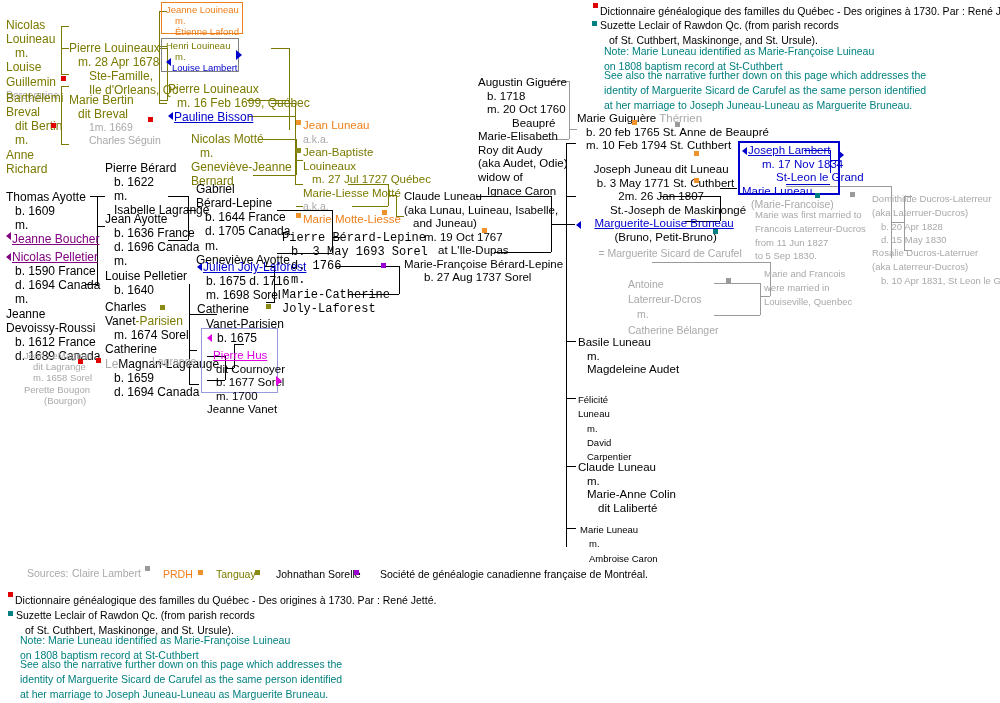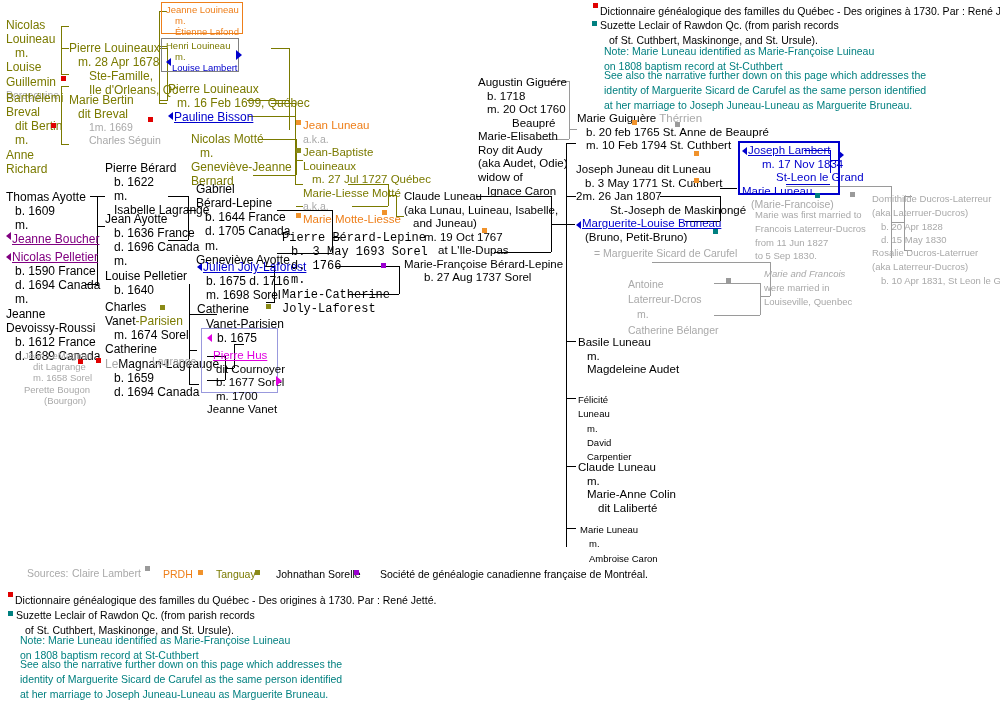--- a/index.html
+++ b/index.html
@@ -400,21 +400,21 @@
 
 <div class="node black s11" style="left:577px;top:112px;">
   <div><span>Marie Guiguère</span> <span class="gray">Thérrien</span></div>
   <div class="ind1">b. 20 feb 1765 St. Anne de Beaupré</div>
   <div class="ind1">m. 10 Feb 1794 St. Cuthbert</div>
 </div>
 <div class="mk mk-orange" style="left:632px;top:120px;"></div>
 <div class="mk mk-gray" style="left:675px;top:122px;"></div>
 <div class="mk mk-orange" style="left:694px;top:151px;"></div>
 
-<div class="node black s11" style="left:576px;top:163px;">
+<div class="node black s11" style="left:576px;top:163px;text-align:center;">
   <div>Joseph Juneau dit Luneau</div>
   <div class="ind1">b. 3 May 1771 St. Cuthbert</div>
   <div>2m.  26 Jan 1807</div>
   <div class="ind3">St.-Joseph de Maskinongé</div>
   <div class="blue u-blue" style="padding-left:6px;">Marguerite-Louise Bruneau</div>
   <div class="ind1">(Bruno, Petit-Bruno)</div>
   <div class="gray s10" style="padding-left:18px;padding-top:3px;">= Marguerite Sicard de Carufel</div>
 </div>
 <div class="tri tri-l-blue" style="left:576px;top:221px;"></div>
 <div class="mk mk-orange" style="left:694px;top:178px;"></div>
@@ -431,21 +431,21 @@
 <div class="tri tri-l-blue" style="left:742px;top:147px;"></div>
 <div class="tri tri-r-blue" style="left:838px;top:150px;"></div>
 <div class="mk mk-teal" style="left:815px;top:193px;"></div>
 <div class="mk mk-gray" style="left:850px;top:192px;"></div>
 
 <div class="node gray s9" style="left:755px;top:208px;line-height:1.45;">
   <div>Marie was first married to</div>
   <div>Francois Laterreur-Ducros</div>
   <div>from 11 Jun 1827</div>
   <div>to 5 Sep 1830.</div>
-  <div class="ind1" style="padding-top:4px;font-style:italic;">Marie and Francois</div>
+  <div class="ind1" style="padding-top:4px;">Marie and Francois</div>
   <div class="ind1">were married in</div>
   <div class="ind1">Louiseville, Quenbec</div>
 </div>
 
 <div class="node gray s9" style="left:872px;top:192px;line-height:1.45;">
   <div>Domithilde Ducros-Laterreur</div>
   <div>(aka Laterruer-Ducros)</div>
   <div class="ind1">b. 20 Apr 1828</div>
   <div class="ind1">d. 15 May 1830</div>
 </div>

